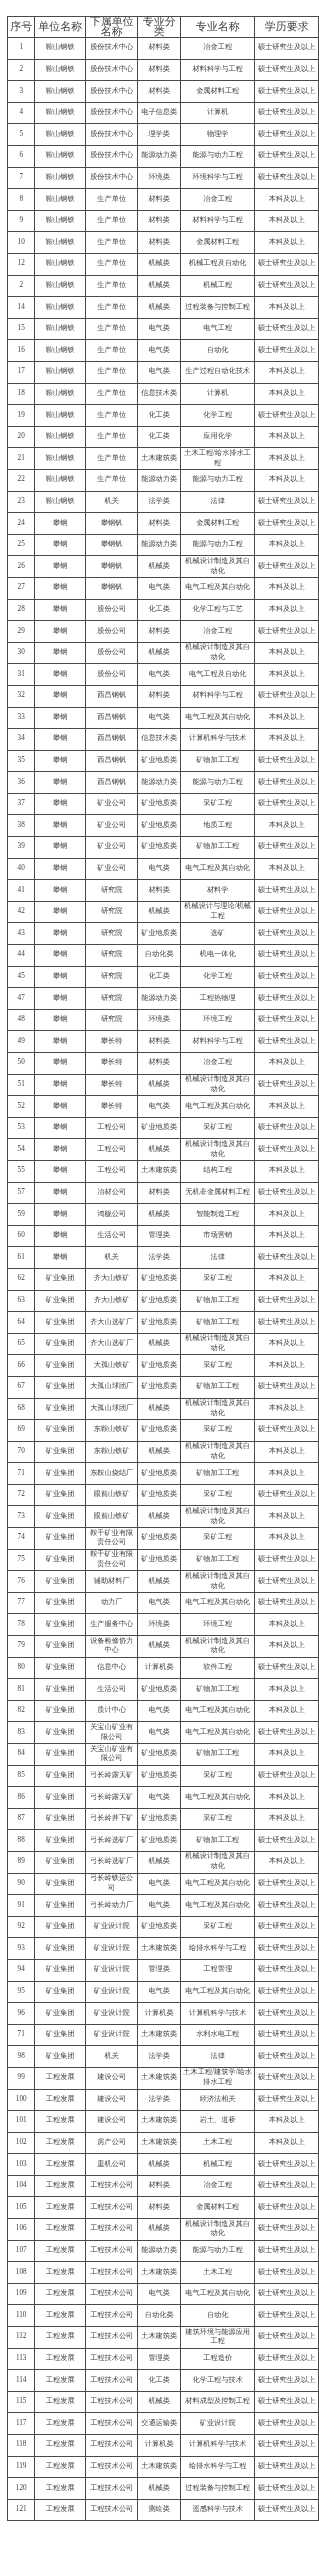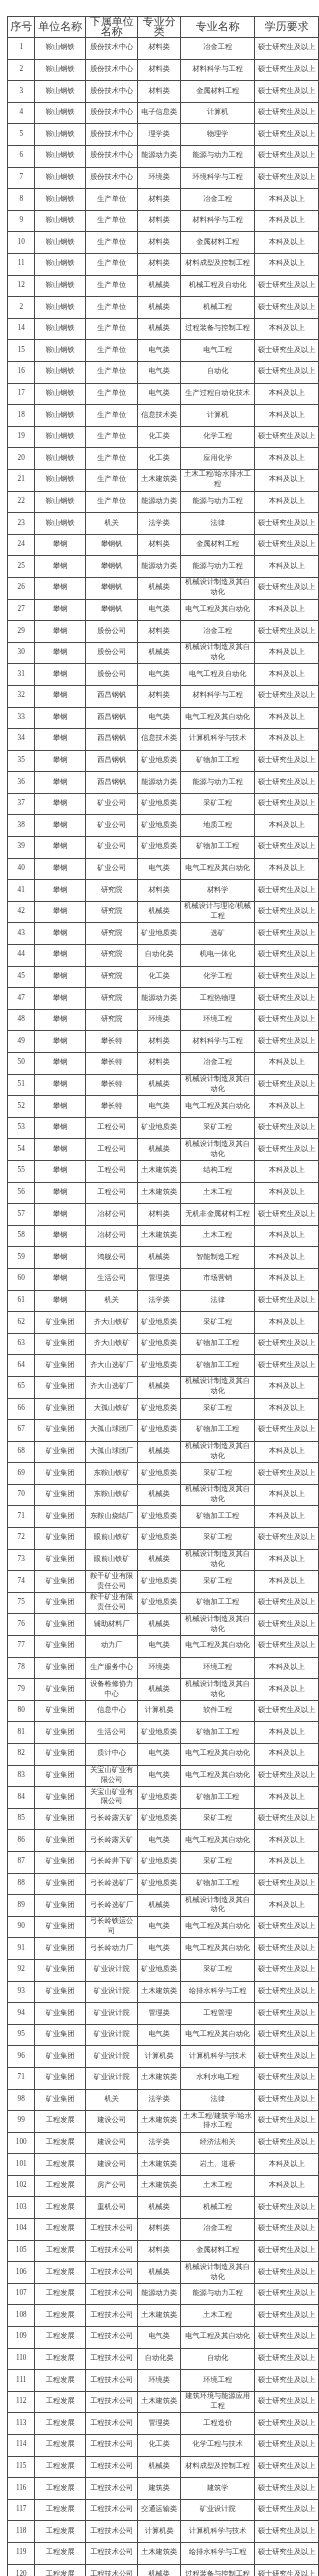--- a/index.html
+++ b/index.html
@@ -132,28 +132,20 @@
       </tr>
       <tr>
         <td>10</td>
         <td>鞍山钢铁</td>
         <td>生产单位</td>
         <td>材料类</td>
         <td>金属材料工程</td>
         <td>本科及以上</td>
       </tr>
       <tr>
-        <td>11</td>
-        <td>鞍山钢铁</td>
-        <td>生产单位</td>
-        <td>材料类</td>
-        <td>材料成型及控制工程</td>
-        <td>本科及以上</td>
-      </tr>
-      <tr>
         <td>12</td>
         <td>鞍山钢铁</td>
         <td>生产单位</td>
         <td>机械类</td>
         <td>机械工程及自动化</td>
         <td>硕士研究生及以上</td>
       </tr>
       <tr>
         <td>2</td>
         <td>鞍山钢铁</td>
@@ -268,20 +260,28 @@
       </tr>
       <tr>
         <td>27</td>
         <td>攀钢</td>
         <td>攀钢钒</td>
         <td>电气类</td>
         <td>电气工程及其自动化</td>
         <td>本科及以上</td>
       </tr>
       <tr>
+        <td>28</td>
+        <td>攀钢</td>
+        <td>股份公司</td>
+        <td>化工类</td>
+        <td>化学工程与工艺</td>
+        <td>本科及以上</td>
+      </tr>
+      <tr>
         <td>29</td>
         <td>攀钢</td>
         <td>股份公司</td>
         <td>材料类</td>
         <td>冶金工程</td>
         <td>硕士研究生及以上</td>
       </tr>
       <tr>
         <td>30</td>
         <td>攀钢</td>
@@ -476,42 +476,26 @@
       </tr>
       <tr>
         <td>55</td>
         <td>攀钢</td>
         <td>工程公司</td>
         <td>土木建筑类</td>
         <td>结构工程</td>
         <td>本科及以上</td>
       </tr>
       <tr>
-        <td>56</td>
-        <td>攀钢</td>
-        <td>工程公司</td>
-        <td>土木建筑类</td>
-        <td>土木工程</td>
-        <td>本科及以上</td>
-      </tr>
-      <tr>
         <td>57</td>
         <td>攀钢</td>
         <td>冶材公司</td>
         <td>材料类</td>
         <td>无机非金属材料工程</td>
         <td>硕士研究生及以上</td>
-      </tr>
-      <tr>
-        <td>58</td>
-        <td>攀钢</td>
-        <td>冶材公司</td>
-        <td>土木建筑类</td>
-        <td>土木工程</td>
-        <td>本科及以上</td>
       </tr>
       <tr>
         <td>59</td>
         <td>攀钢</td>
         <td>鸿舰公司</td>
         <td>机械类</td>
         <td>智能制造工程</td>
         <td>本科及以上</td>
       </tr>
       <tr>
@@ -916,28 +900,20 @@
       </tr>
       <tr>
         <td>110</td>
         <td>工程发展</td>
         <td>工程技术公司</td>
         <td>自动化类</td>
         <td>自动化</td>
         <td>硕士研究生及以上</td>
       </tr>
       <tr>
-        <td>111</td>
-        <td>工程发展</td>
-        <td>工程技术公司</td>
-        <td>环境类</td>
-        <td>环境工程</td>
-        <td>硕士研究生及以上</td>
-      </tr>
-      <tr>
         <td>112</td>
         <td>工程发展</td>
         <td>工程技术公司</td>
         <td>土木建筑类</td>
         <td>建筑环境与能源应用工程</td>
         <td>硕士研究生及以上</td>
       </tr>
       <tr>
         <td>113</td>
         <td>工程发展</td>
@@ -953,28 +929,20 @@
         <td>化工类</td>
         <td>化学工程与技术</td>
         <td>硕士研究生及以上</td>
       </tr>
       <tr>
         <td>115</td>
         <td>工程发展</td>
         <td>工程技术公司</td>
         <td>机械类</td>
         <td>材料成型及控制工程</td>
-        <td>硕士研究生及以上</td>
-      </tr>
-      <tr>
-        <td>116</td>
-        <td>工程发展</td>
-        <td>工程技术公司</td>
-        <td>建筑类</td>
-        <td>建筑学</td>
         <td>硕士研究生及以上</td>
       </tr>
       <tr>
         <td>117</td>
         <td>工程发展</td>
         <td>工程技术公司</td>
         <td>交通运输类</td>
         <td>矿业设计院</td>
         <td>硕士研究生及以上</td>
       </tr>

